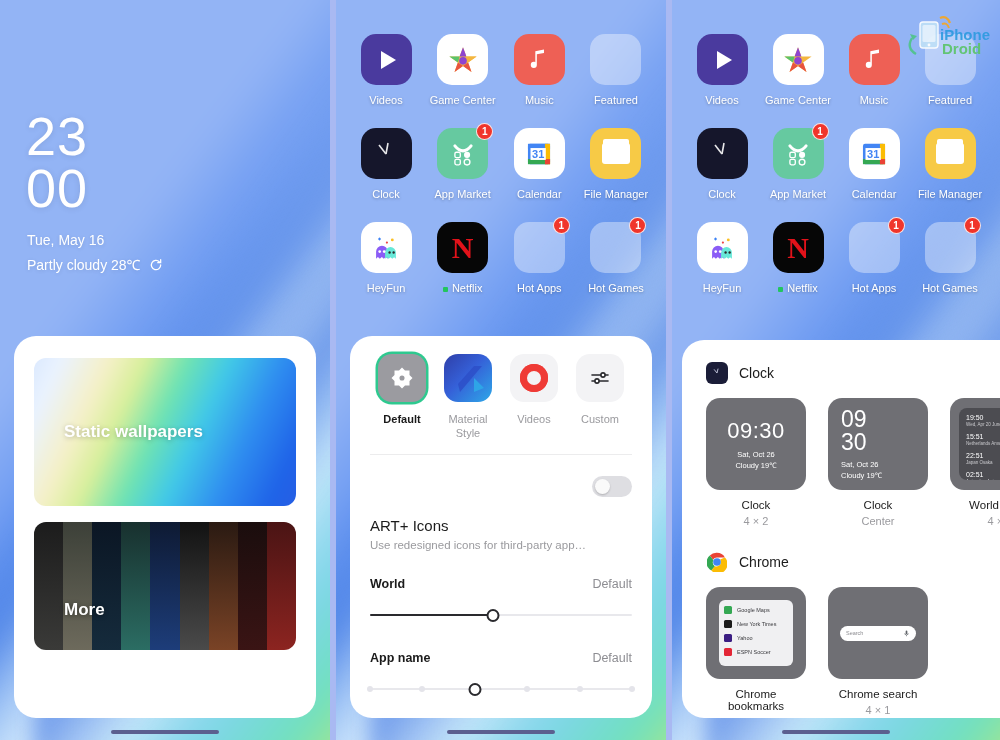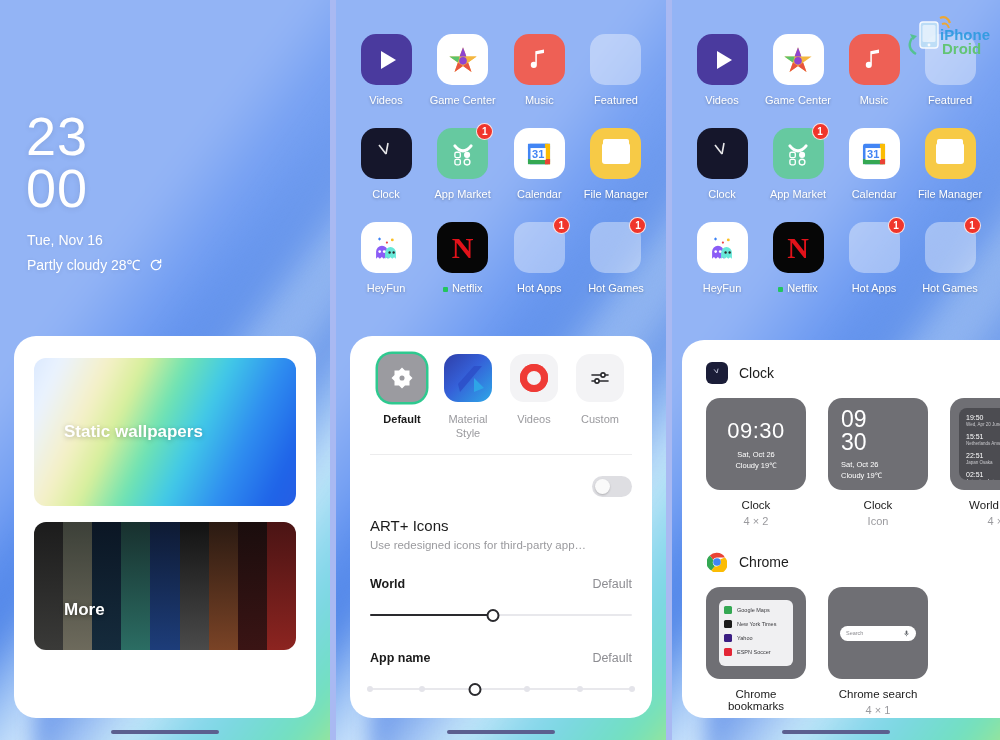--- a/index.html
+++ b/index.html
@@ -210,21 +210,21 @@
       <div class="band b1"></div>
         <div class="band b2"></div>
         <div class="band b3"></div>
     </div>
 
     <div class="lock-clock">
       <div class="hh">23</div>
       <div class="mm">00</div>
     </div>
     <div class="lock-meta">
-      <div class="date">Tue, Nov 16</div>
+      <div class="date">Tue, May 16</div>
       <div class="weather">
         <span>Partly cloudy 28℃</span>
         <span class="refresh-ic">
           <svg viewBox="0 0 24 24" width="14" height="14" fill="none" stroke="#fff" stroke-width="2.2" stroke-linecap="round">
             <path d="M20 12a8 8 0 1 1-2.4-5.7"></path>
               <path d="M20 3v5h-5"></path>
           </svg>
         </span>
       </div>
     </div>
@@ -658,21 +658,21 @@
           <div class="wcell">
             <div class="wprev" style="align-items:flex-start;padding-left:13px;justify-content:center">
               <div class="stack1">09</div>
               <div class="stack1">30</div>
               <div class="wmeta" style="text-align:left">
                 <div>Sat, Oct 26</div>
                 <div>Cloudy 19℃</div>
               </div>
             </div>
             <div class="wcap">Clock</div>
-            <div class="wsz">Icon</div>
+            <div class="wsz">Center</div>
           </div>
           <div class="wcell">
             <div class="wprev">
               <div class="wc-list">
                 <div class="wi">
                     <div class="wt">19:50</div>
                   <div class="wd">Wed, Apr 20 June 19°C</div>
                   </div>
                 <div class="wi">
                     <div class="wt">15:51</div>

